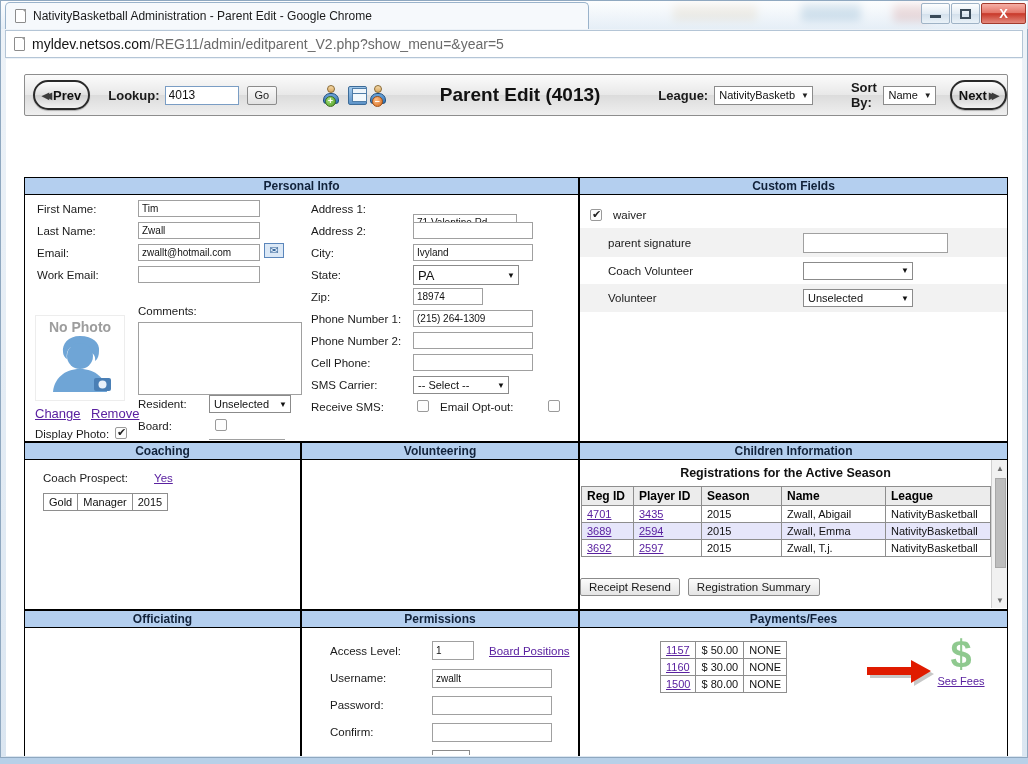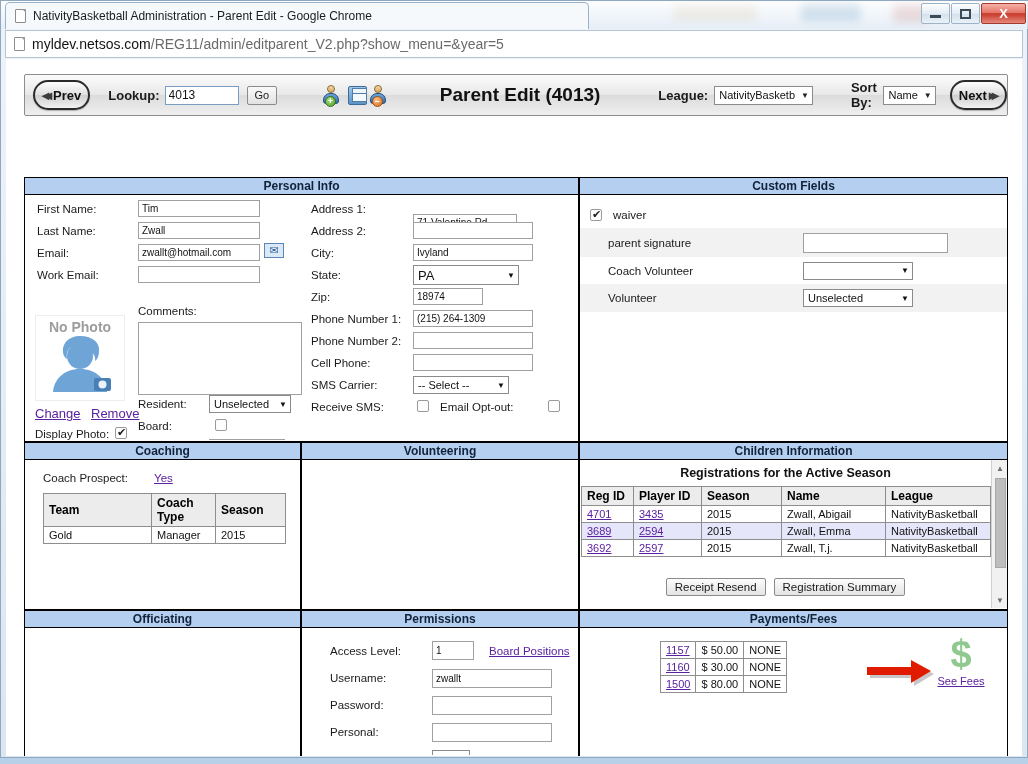--- a/index.html
+++ b/index.html
@@ -420,25 +420,20 @@
 
       <div class="panel" style="left:0;top:265px;width:277px;height:168px;">
         <div class="hd">Coaching</div>
         <div class="bd">
           <div style="position:absolute;left:18px;top:12px;display:flex;gap:26px;align-items:center;">
             <span class="flabel">Coach Prospect:</span>
             <a class="lnk">Yes</a>
           </div>
           <table class="gt" style="position:absolute;left:18px;top:33px;">
             <tbody>
-                <tr>
-              <th style="width:108px;">Team</th>
-              <th style="width:64px;">Coach Type</th>
-              <th style="width:70px;">Season</th>
-            </tr>
             <tr>
               <td>Gold</td>
               <td>Manager</td>
               <td>2015</td>
             </tr>
           </tbody>
             </table>
         </div>
       </div>
 
@@ -478,21 +473,21 @@
             <tr>
               <td><a>3692</a></td>
               <td><a>2597</a></td>
               <td>2015</td>
               <td>Zwall, T.j.</td>
               <td>NativityBasketball</td>
             </tr>
           </tbody>
             </table>
 
-          <div style="position:absolute;left:0;top:118px;width:411px;display:flex;justify-content:center;gap:8px;">
+          <div style="position:absolute;left:0;top:118px;width:411px;display:flex;justify-content:flex-start;gap:8px;">
             <button class="sbtn">Receipt Resend</button>
             <button class="sbtn">Registration Summary</button>
           </div>
 
           <div class="vsb">
             <div class="ar">▲</div>
             <div class="thumb"></div>
             <div class="ar dn">▼</div>
           </div>
         </div>
@@ -509,21 +504,21 @@
           <div class="flabel" style="position:absolute;left:28px;top:17px;">Access Level:</div>
           <input class="fin" style="position: absolute; left: 130px; top: 13px; width: 42px; height: 19px;" value="1">
           <a class="lnk" style="position:absolute;left:187px;top:17px;">Board Positions</a>
 
           <div class="flabel" style="position:absolute;left:28px;top:44px;">Username:</div>
           <input class="fin" style="position: absolute; left: 130px; top: 41px; width: 120px; height: 19px;" value="zwallt">
 
           <div class="flabel" style="position:absolute;left:28px;top:71px;">Password:</div>
           <input class="fin" type="password" style="position: absolute; left: 130px; top: 68px; width: 120px; height: 19px;" value="">
 
-          <div class="flabel" style="position:absolute;left:28px;top:98px;">Personal:</div>
+          <div class="flabel" style="position:absolute;left:28px;top:98px;">Confirm:</div>
           <input class="fin" type="password" style="position: absolute; left: 130px; top: 95px; width: 120px; height: 19px;" value="">
 
           <div class="flabel" style="position:absolute;left:28px;top:125px;">Menu Set:</div>
           <span class="fsel" style="position:absolute;left:130px;top:122px;width:38px;">
             <span></span>
             <span class="arr">▼</span>
           </span>
         </div>
       </div>
 

